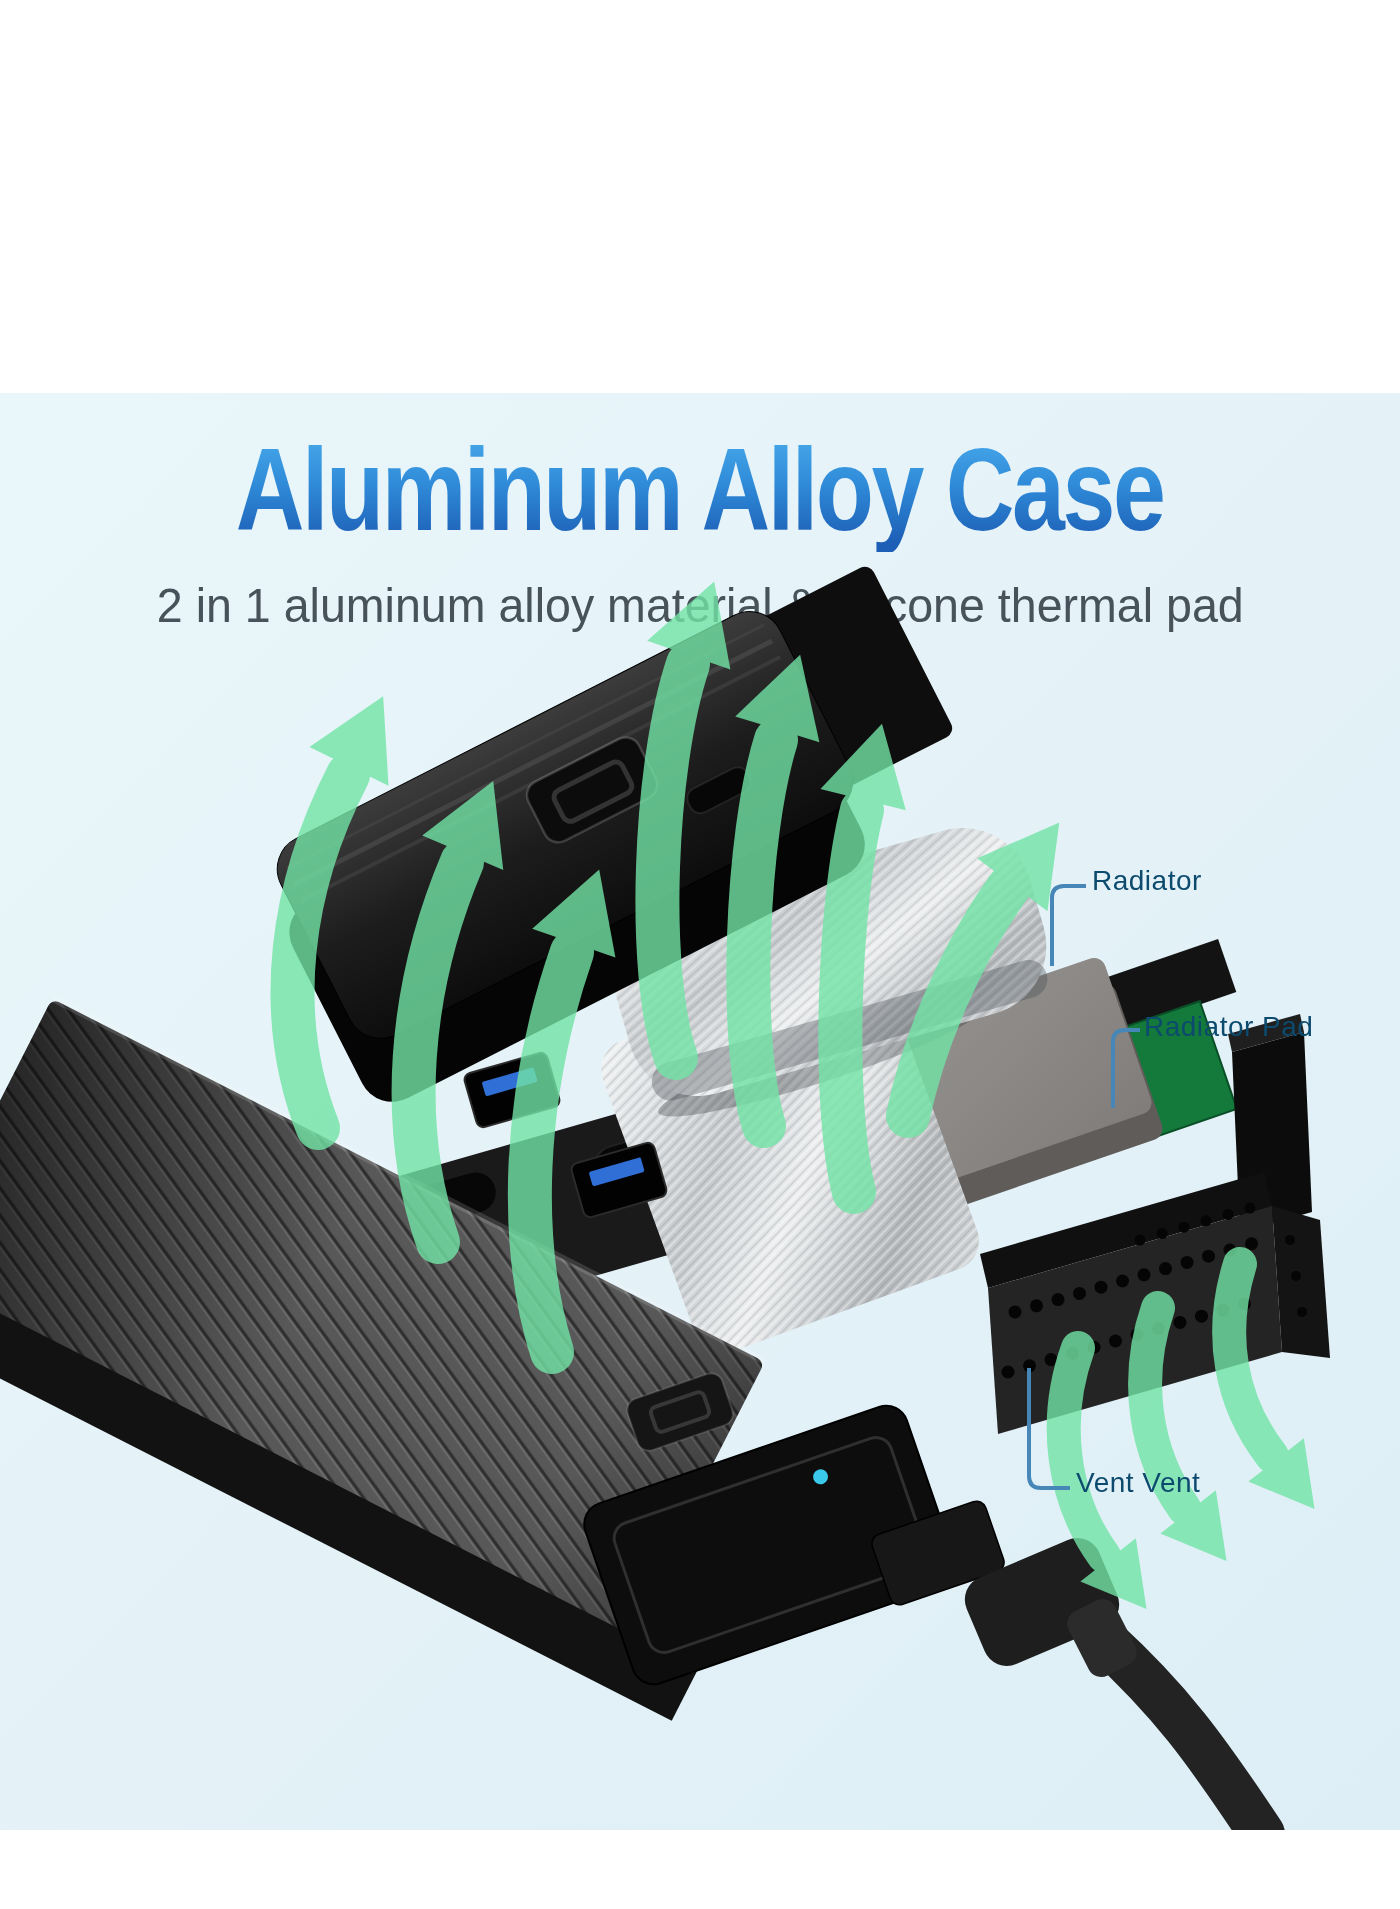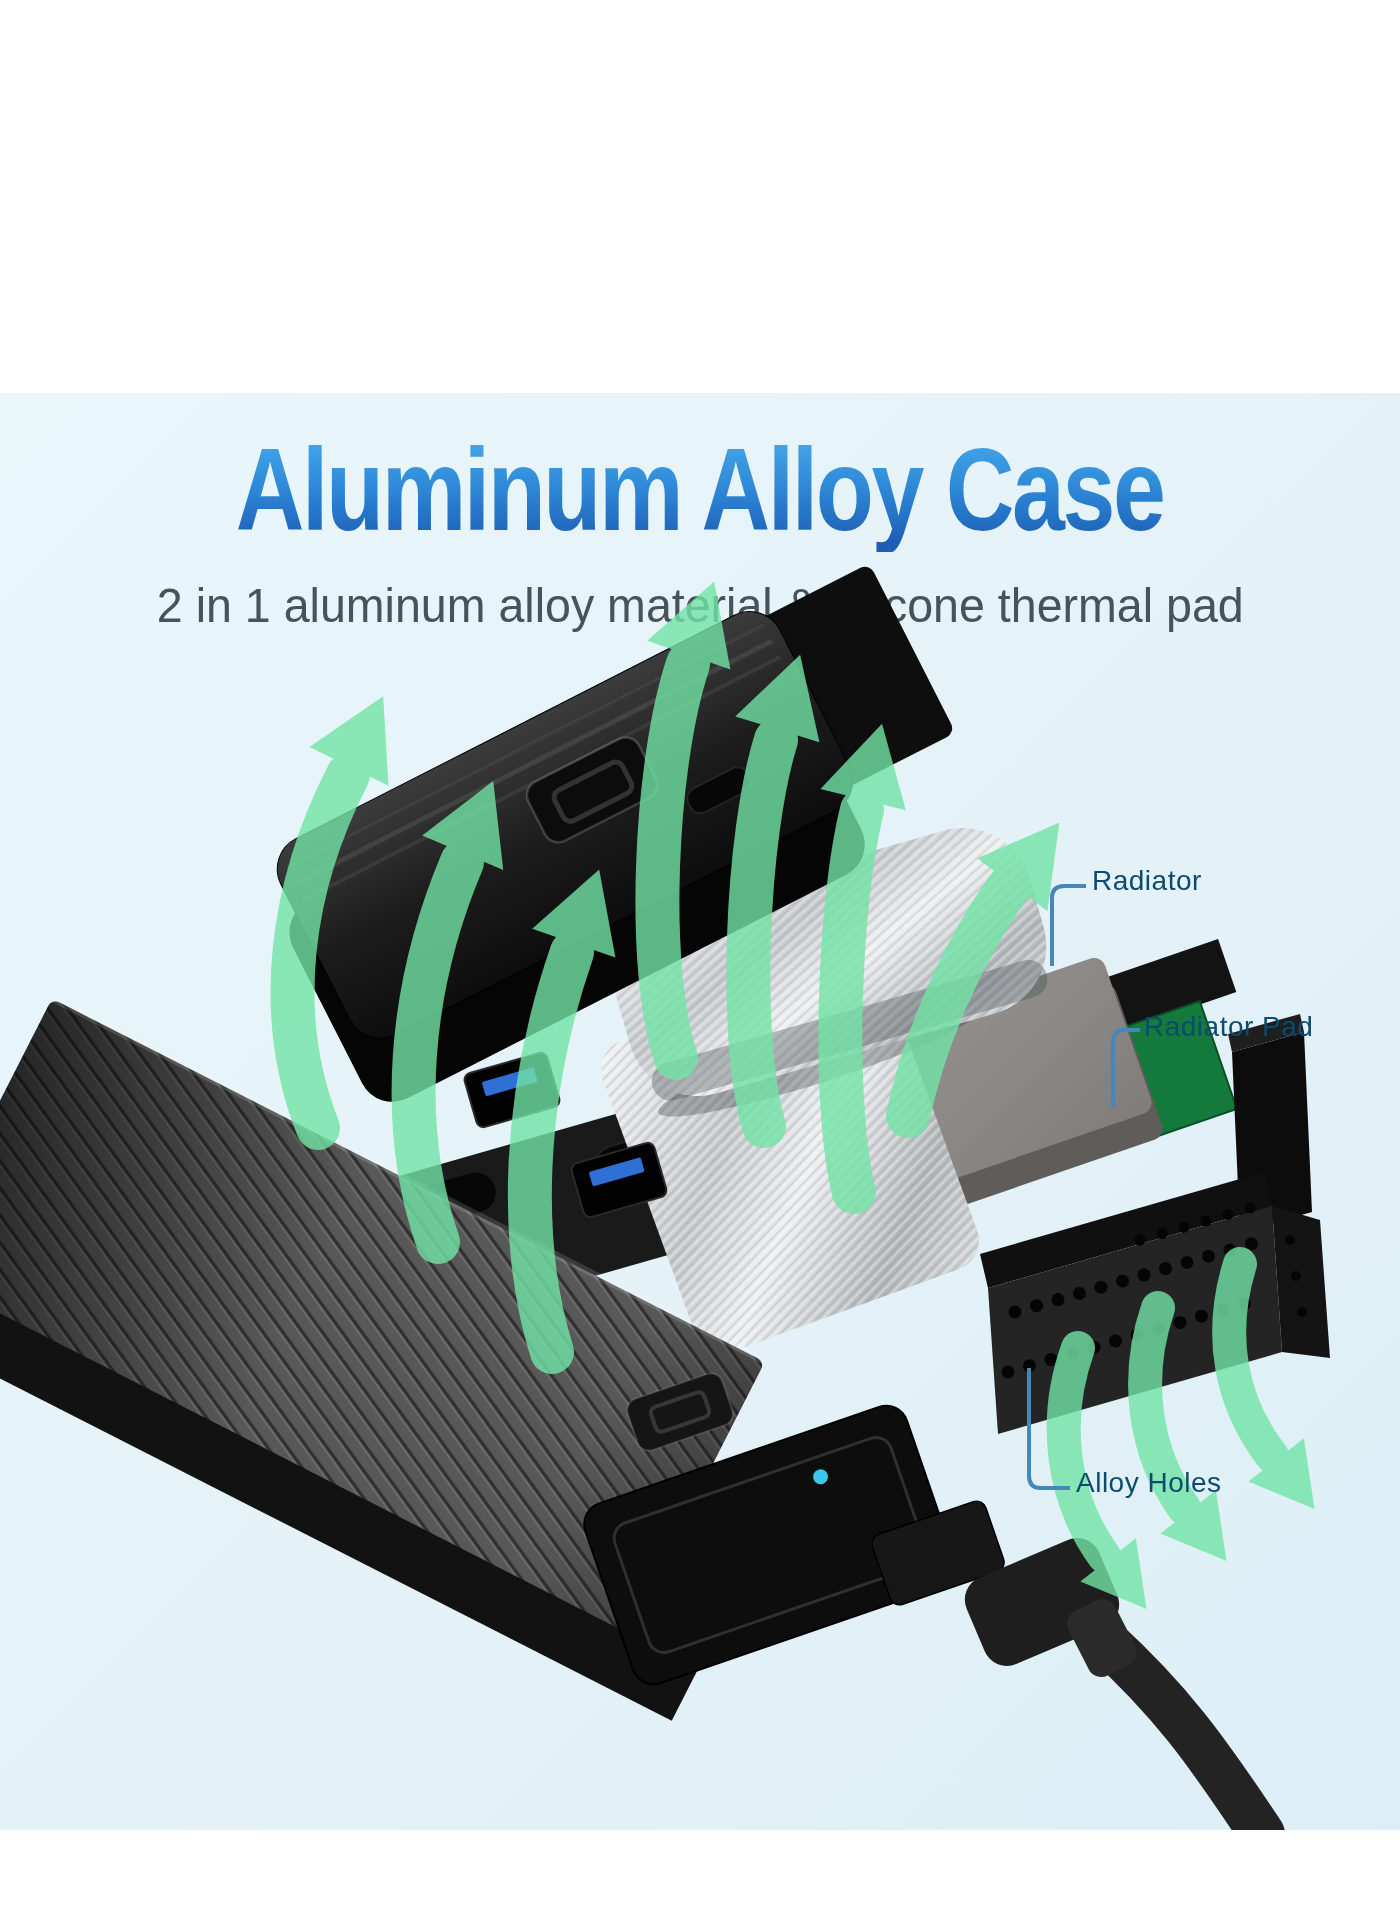--- a/index.html
+++ b/index.html
@@ -246,15 +246,15 @@
         <path d="M1086,886 H1064 Q1052,886 1052,898 V966"></path>
         <path d="M1140,1030 H1125 Q1113,1030 1113,1042 V1108"></path>
         <path d="M1029,1368 V1476 Q1029,1488 1041,1488 H1070"></path>
       </g>
 
     </g>
   </svg>
 
   <div class="callout radiator">Radiator</div>
   <div class="callout thermal">Radiator Pad</div>
-  <div class="callout vent">Alloy Holes</div>
+  <div class="callout vent">Vent Vent</div>
 
 </div>
 
 </body></html>

